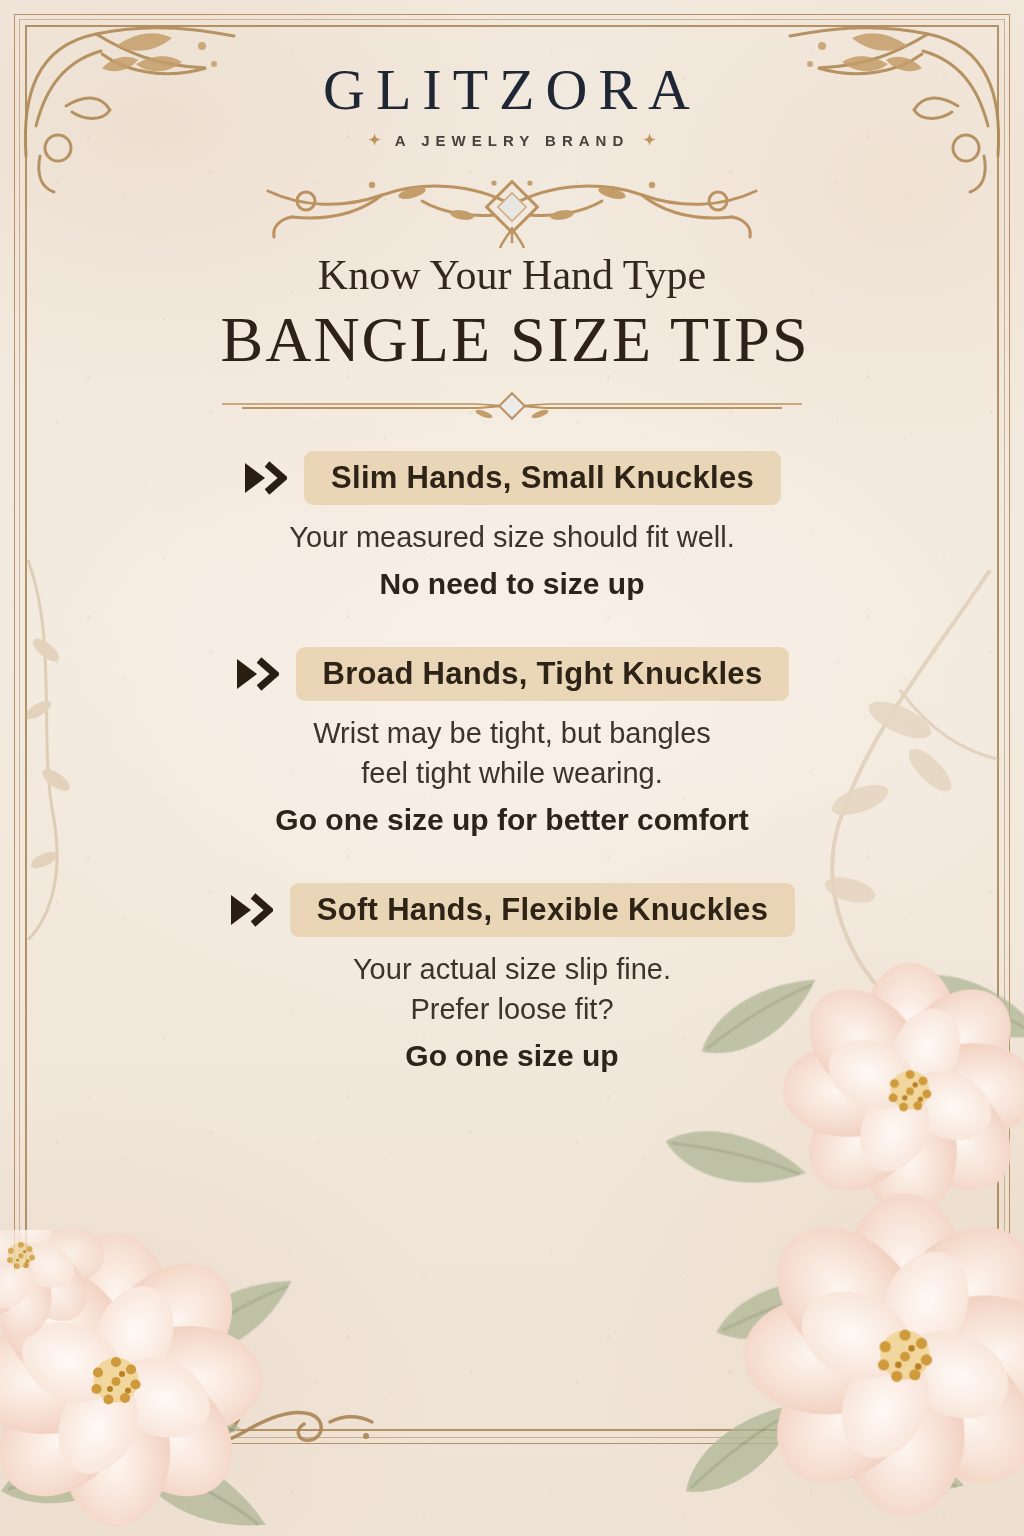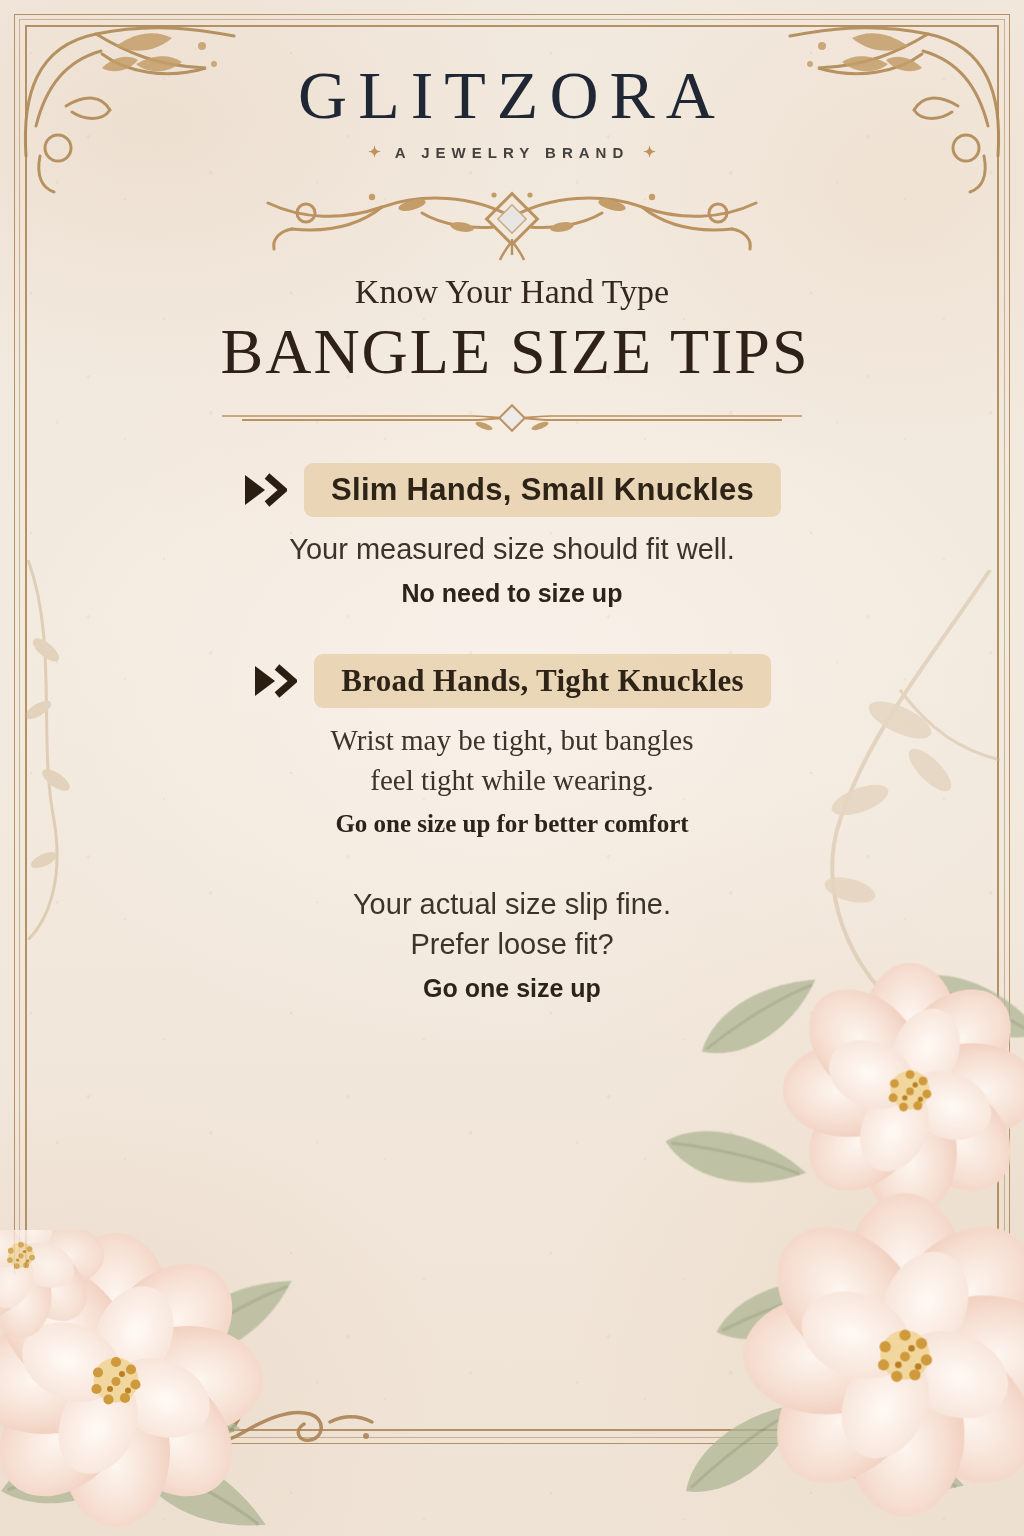--- a/index.html
+++ b/index.html
@@ -25,39 +25,39 @@
       radial-gradient(circle 2px at 48% 83%, rgba(197,173,146,.3) 0 60%, transparent 70%),
       radial-gradient(circle 2px at 22% 76%, rgba(197,173,146,.3) 0 60%, transparent 70%);
     background-size:260px 240px;}
   
   .frame{position:absolute;pointer-events:none;border-style:solid;border-color:rgba(172,133,84,.88);}
   .frame.outer{left:14px;right:14px;top:14px;bottom:92px;border-width:1.5px;}
   .frame.mid{left:19px;right:19px;top:19px;bottom:98px;border-width:1px;border-color:rgba(172,133,84,.55);}
   .frame.inner{left:25px;right:25px;top:25px;bottom:105px;border-width:2px;}
   .deco{position:absolute;pointer-events:none;}
   .content{position:relative;width:100%;text-align:center;z-index:3;}
-  .logo{margin-top:56px;font-family:"Liberation Serif",serif;font-size:68px;font-weight:500;
+  .logo{margin-top:56px;font-family:"Liberation Serif",serif;font-size:58px;font-weight:500;
     letter-spacing:11px;color:#1f2735;}
   .tagline{margin-top:8px;font-size:15px;letter-spacing:6px;color:#45423e;font-weight:bold;
     display:flex;justify-content:center;align-items:center;gap:14px;}
   .spark{color:#bd9459;font-size:15px;letter-spacing:0;}
-  .subtitle{margin-top:12px;font-family:"Liberation Serif",serif;font-size:34px;color:#34271e;}
+  .subtitle{margin-top:2px;font-family:"Liberation Serif",serif;font-size:42px;color:#34271e;}
   .title{margin-top:4px;font-family:"Liberation Serif",serif;font-size:64px;letter-spacing:2px;
     color:#2e211a;font-weight:500;padding-left:6px;}
   .sections{margin-top:30px;}
   .section{margin-bottom:46px;}
-  .section.s2{font-family:Liberation Serif, serif;}
+  .section.s2{}
   .section.s3{margin-bottom:30px;}
   .heading-row{display:flex;justify-content:center;align-items:center;gap:17px;}
   .ff-icon{flex:0 0 auto;display:block;}
   .heading-box{background:rgba(230,209,172,.82);border-radius:9px;padding:9px 27px;
     font-size:31px;font-weight:bold;color:#2e2317;letter-spacing:.3px;}
   .body-line{font-size:29px;color:#3c332a;line-height:1.38;}
   .body-line.first{margin-top:12px;}
-  .action{margin-top:10px;font-size:25px;font-weight:bold;color:#2c231b;}
+  .action{margin-top:10px;font-size:30px;font-weight:bold;color:#2c231b;}
   svg{display:block;}
 </style>
 </head>
 <body>
 
 <div class="poster">
   <div class="texture"></div>
 
   <div class="frame outer"></div>
   <div class="frame mid"></div>
@@ -287,20 +287,27 @@
             <path d="M24,3 L40,17 L24,31" fill="none" stroke="#2a1d12" stroke-width="7"></path>
           </svg>
           <div class="heading-box">Broad Hands, Tight Knuckles</div>
         </div>
         <div class="body-line first">Wrist may be tight, but bangles</div>
         <div class="body-line">feel tight while wearing.</div>
         <div class="action">Go one size up for better comfort</div>
       </div>
 
       <div class="section s3">
+        <div class="heading-row">
+          <svg class="ff-icon" width="44" height="34" viewBox="0 0 44 34">
+            <polygon points="2,2 22,17 2,32" fill="#2a1d12"></polygon>
+            <path d="M24,3 L40,17 L24,31" fill="none" stroke="#2a1d12" stroke-width="7"></path>
+          </svg>
+          <div class="heading-box">Soft Hands, Flexible Knuckles</div>
+        </div>
         <div class="body-line first">Your actual size slip fine.</div>
         <div class="body-line">Prefer loose fit?</div>
         <div class="action">Go one size up</div>
       </div>
 
 
     </div>
   </div>
 </div>
 

